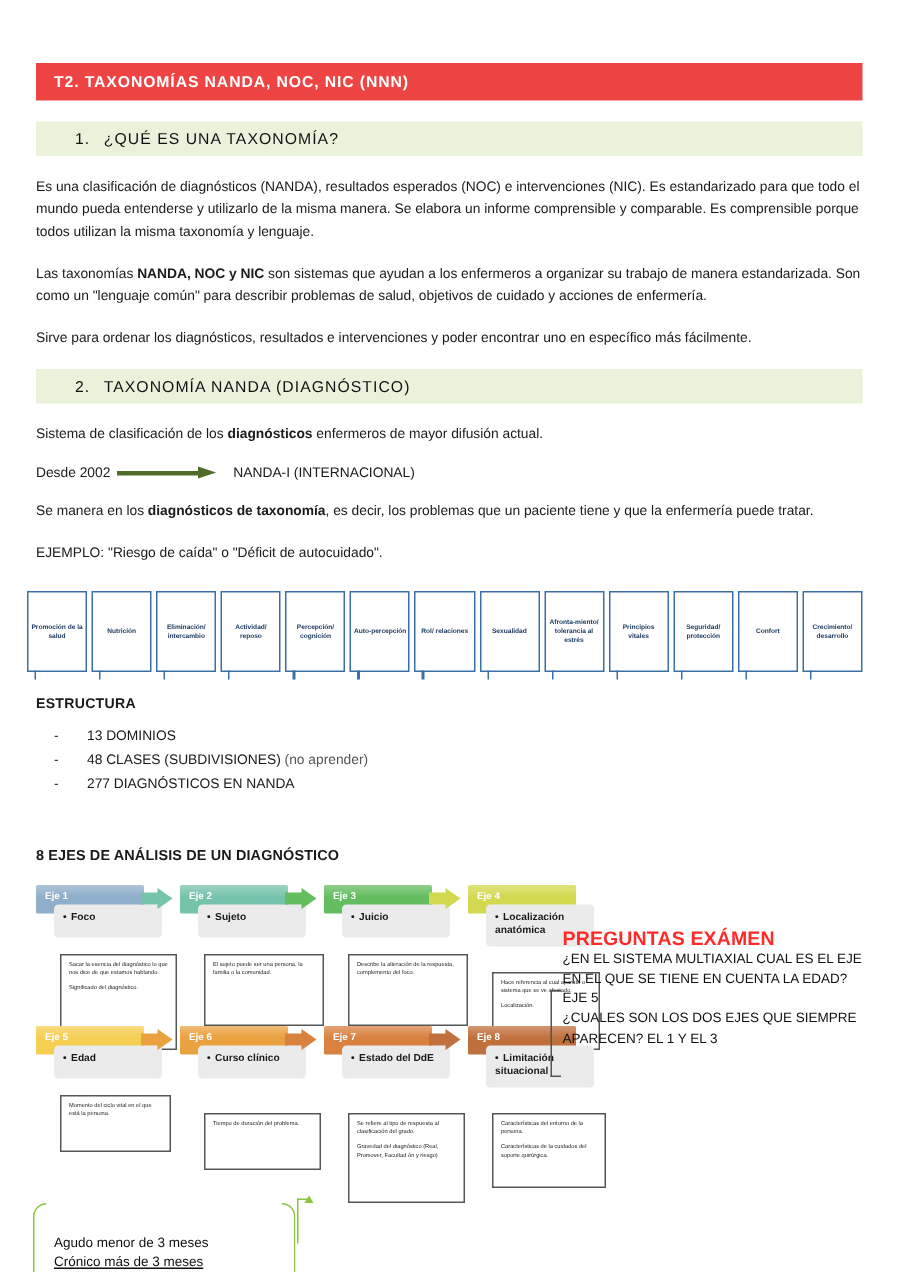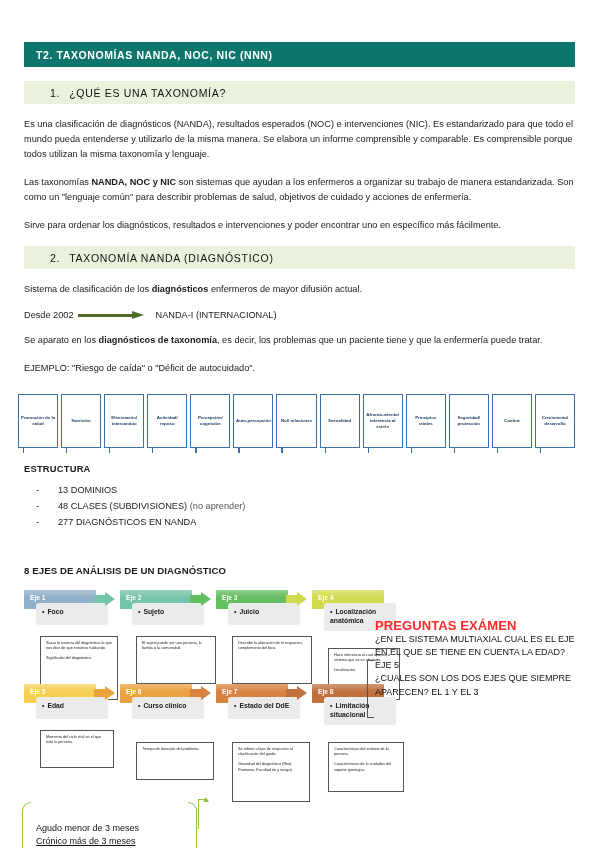--- a/index.html
+++ b/index.html
@@ -12,21 +12,21 @@
     color: #1a1a1a;
     overflow: hidden;
     position: relative;
   }
 
   .page { padding: 0 24px; position: relative; width: 599px; height: 848px; }
 
   
   .title-bar {
     margin-top: 42px;
-    background: #0f766e;
+    background: #ef4444;
     color: #ffffff;
     font-weight: bold;
     font-size: 10.5px;
     letter-spacing: 0.6px;
     padding: 7px 10px 7px 12px;
     height: 25px;
     display: flex;
     align-items: center;
   }
 
@@ -319,21 +319,21 @@
 
   <div class="arrow-line">
     <span class="label-left">Desde 2002</span>
     <span class="arrow-gfx">
       <span class="shaft"></span>
         <span class="head"></span>
     </span>
     <span>NANDA-I (INTERNACIONAL)</span>
   </div>
 
-  <p class="body"><span>Se aparato en los </span><b>diagnósticos de taxonomía</b><span>, es decir, los problemas que un paciente tiene y que la enfermería puede tratar.</span></p>
+  <p class="body"><span>Se manera en los </span><b>diagnósticos de taxonomía</b><span>, es decir, los problemas que un paciente tiene y que la enfermería puede tratar.</span></p>
 
   <p class="body">EJEMPLO: "Riesgo de caída" o "Déficit de autocuidado".</p>
 
   <div class="domains" id="domains">
       <div class="domain-box">Promoción de la salud</div>
       <div class="domain-box">Nutrición</div>
       <div class="domain-box">Eliminación/ intercambio</div>
       <div class="domain-box">Actividad/ reposo</div>
       <div class="domain-box">Percepción/ cognición</div>
       <div class="domain-box">Auto-percepción</div>

